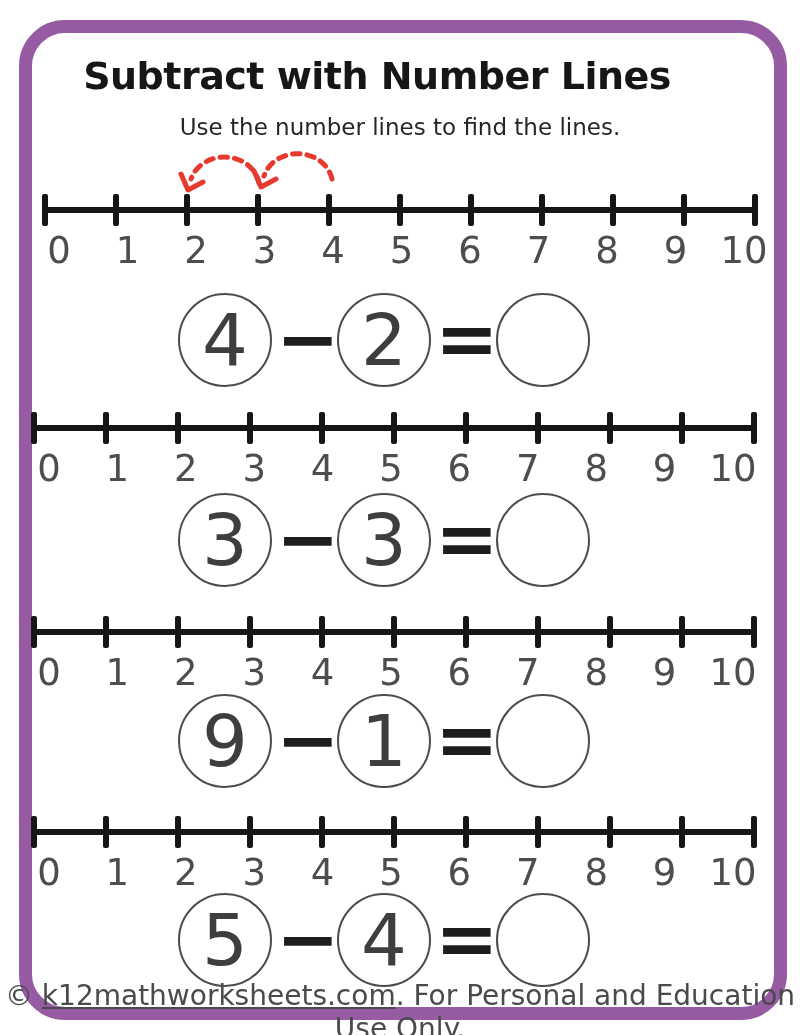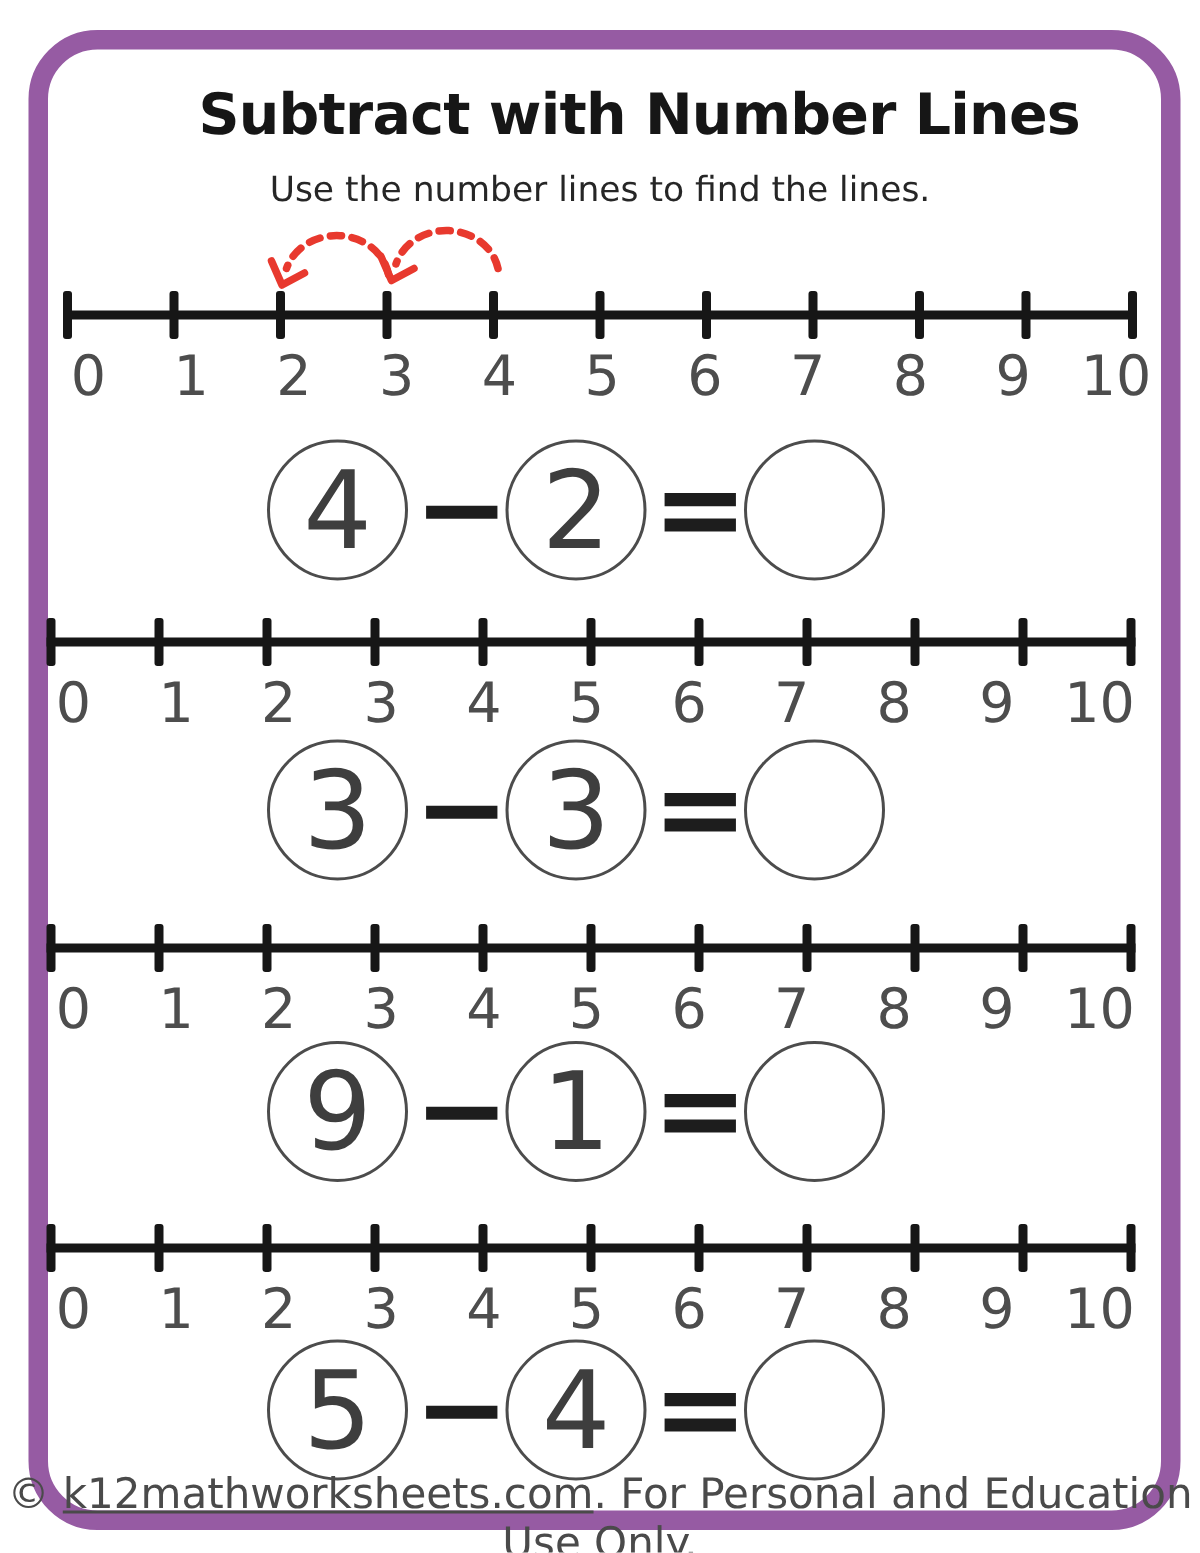--- a/index.html
+++ b/index.html
@@ -16,21 +16,21 @@
     width:800px;height:1035px;position:relative;overflow:hidden;
     background:#ffffff;
     font-family:"DejaVu Sans","Liberation Sans",sans-serif;
   }
   .frame{
     position:absolute;left:19px;top:20px;width:768px;height:1000px;
     box-sizing:border-box;border:13px solid var(--purple);border-radius:46px;
     background:transparent;
   }
   .title{
-    position:absolute;left:0;top:54px;width:720px;text-align:right;
+    position:absolute;left:17px;top:54px;width:720px;text-align:center;
     font-size:38px;font-weight:bold;color:var(--line);letter-spacing:-0.5px;
   }
   .subtitle{
     position:absolute;left:0;top:114px;width:800px;text-align:center;
     font-size:23px;color:#262626;
   }
   .arrows{position:absolute;left:160px;top:143px;color:var(--red);}
   .numberline{position:absolute;left:0;width:800px;height:0;}
   .nl-line{position:absolute;top:-3px;height:6px;background:var(--line);}
   .nl-tick{position:absolute;top:-16px;width:6px;height:32px;background:var(--line);border-radius:2px;}

